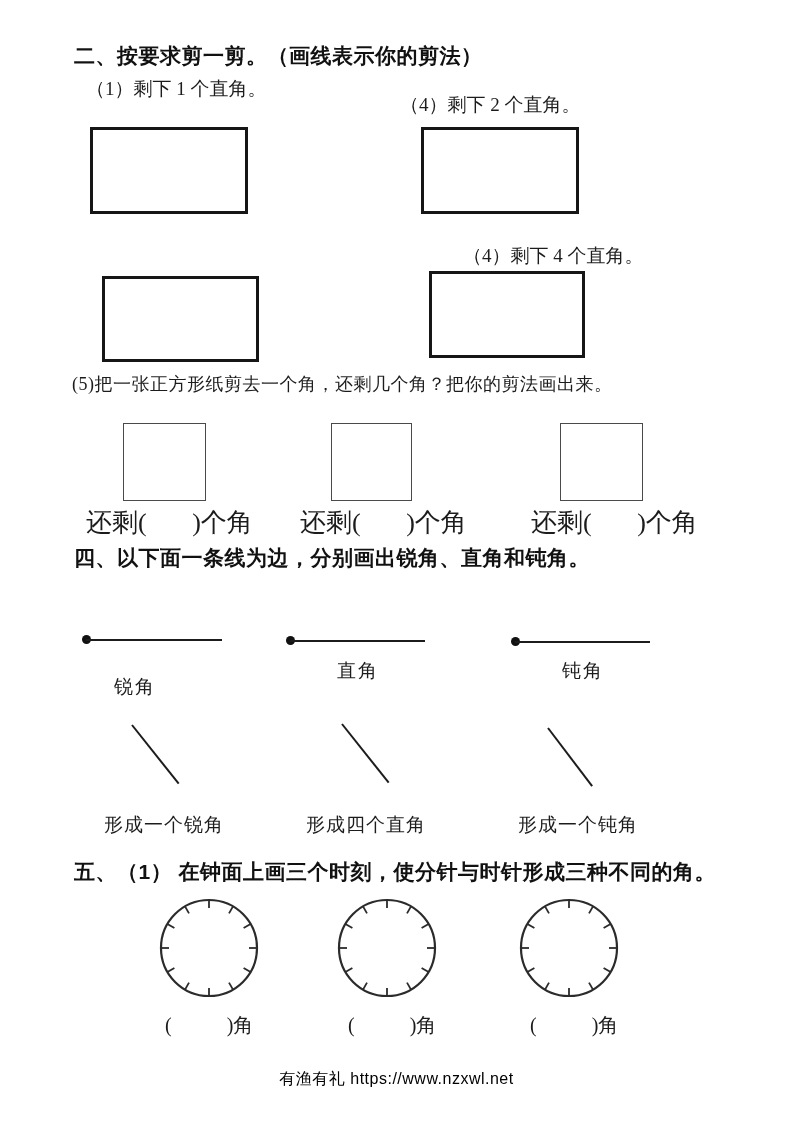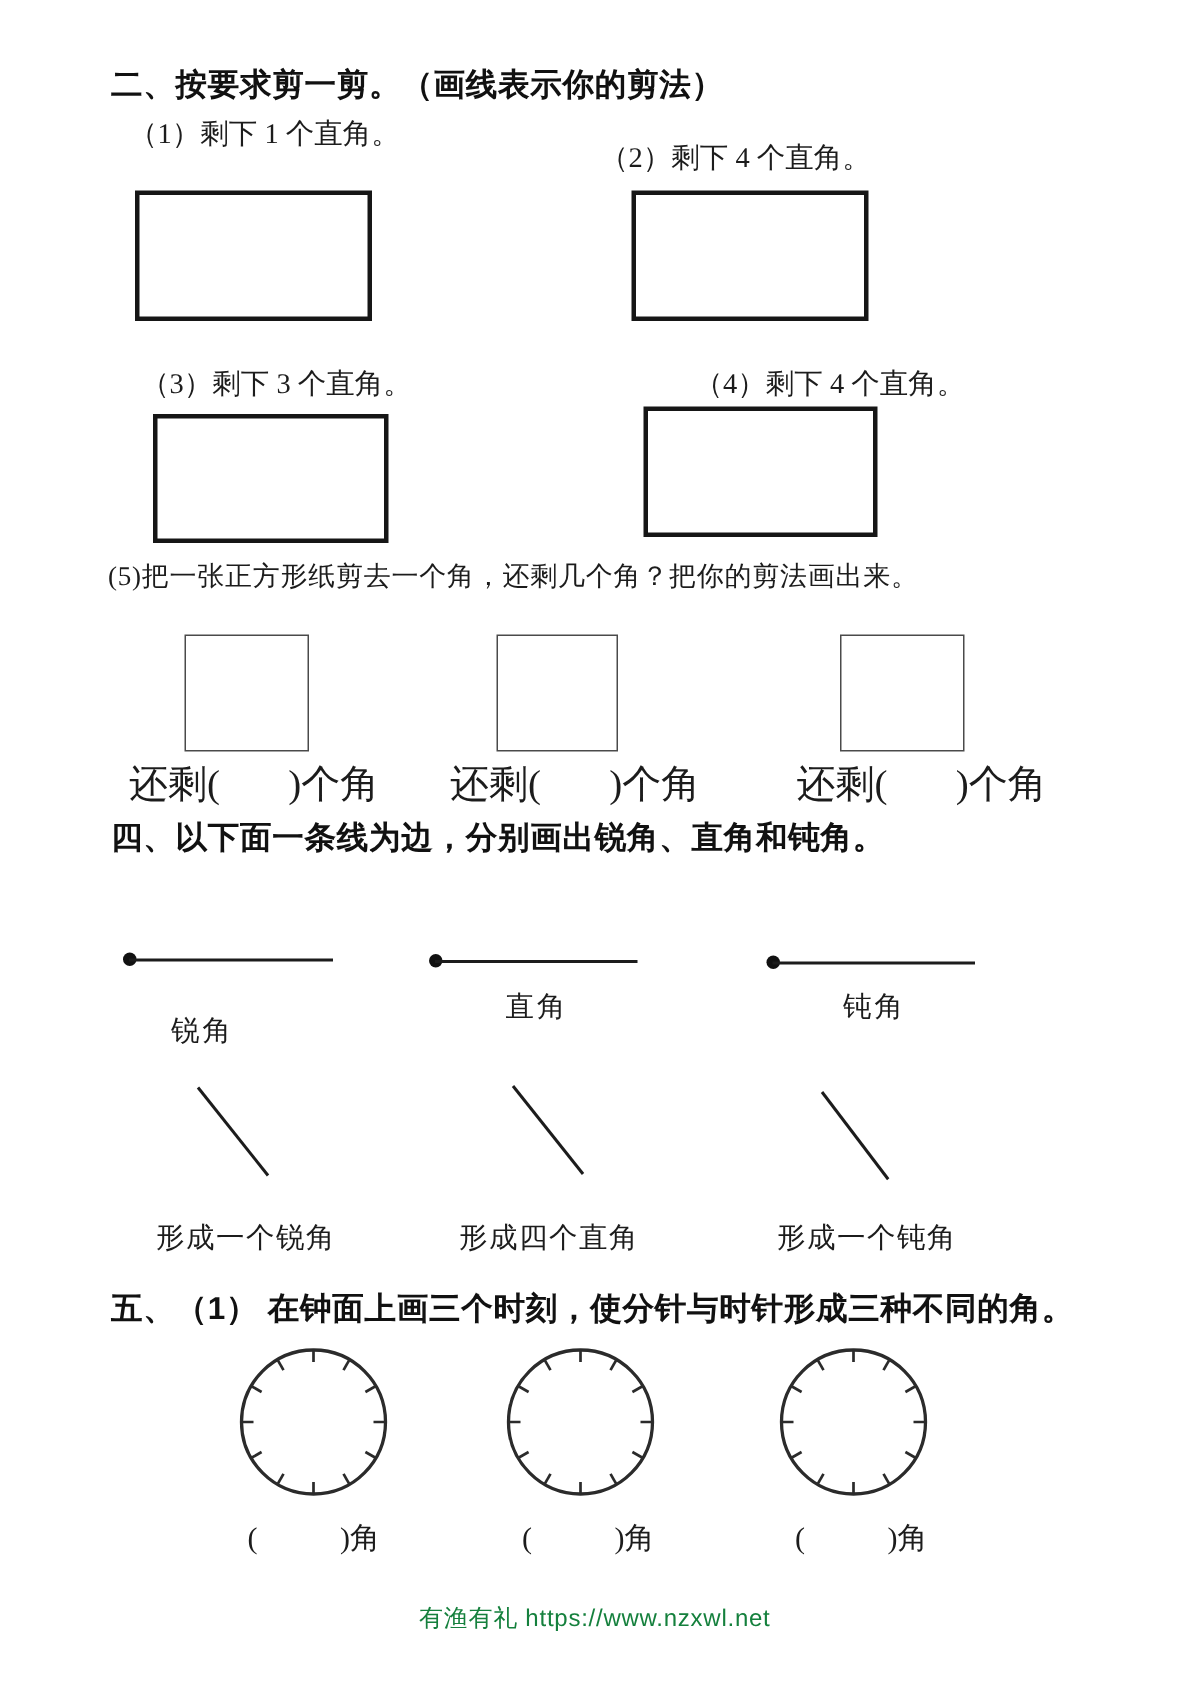--- a/index.html
+++ b/index.html
@@ -78,21 +78,21 @@
   .clock-answer{
     font-size:20px;
     white-space:pre;
     color:#1c1c1c;
   }
   .footer{
     left:0;right:0;top:1069px;
     text-align:center;
     font-family:"Liberation Sans","DejaVu Sans",sans-serif;
     font-size:16px;
-    color:#15803d;
+    color:#000000;
     letter-spacing:0.5px;
   }
 </style>
 </head>
 <body>
 
 <svg width="0" height="0" style="position:absolute">
   <defs>
     <g id="clocksym">
       <circle cx="52" cy="52" r="48" fill="none" stroke="#2b2b2b" stroke-width="2.2"></circle>
@@ -112,26 +112,25 @@
       </g>
     </g>
   </defs>
 </svg>
 
 <div class="abs" style="left:0;top:0;width:793px;height:1122px;">
 
   <div class="abs heading" style="left:74px;top:42px;">二、按要求剪一剪。（画线表示你的剪法）</div>
 
   <div class="abs qlabel" style="left:86px;top:76px;text-align:right;">（1）剩下 1 个直角。</div>
-  <div class="abs qlabel" style="left:400px;top:92px;">（2）剩下 4 个直角。</div>
+  <div class="abs qlabel" style="left:400px;top:92px;">（4）剩下 2 个直角。</div>
 
   <div class="abs cut-rect" style="left:90px;top:127px;width:158px;height:87px;"></div>
   <div class="abs cut-rect" style="left:421px;top:127px;width:158px;height:87px;"></div>
 
-  <div class="abs qlabel" style="left:94px;top:243px;">（3）剩下 3 个直角。</div>
   <div class="abs qlabel" style="left:427px;top:243px;margin-left:36px;">（4）剩下 4 个直角。</div>
 
   <div class="abs cut-rect" style="left:102px;top:276px;width:157px;height:86px;"></div>
   <div class="abs cut-rect" style="left:429px;top:271px;width:156px;height:87px;"></div>
 
   <div class="abs q5label" style="left:72px;top:372px;">(5)把一张正方形纸剪去一个角，还剩几个角？把你的剪法画出来。</div>
 
   <div class="abs square" style="left:123px;top:423px;width:83px;height:78px;"></div>
   <div class="abs square" style="left:331px;top:423px;width:81px;height:78px;"></div>
   <div class="abs square" style="left:560px;top:423px;width:83px;height:78px;"></div>

